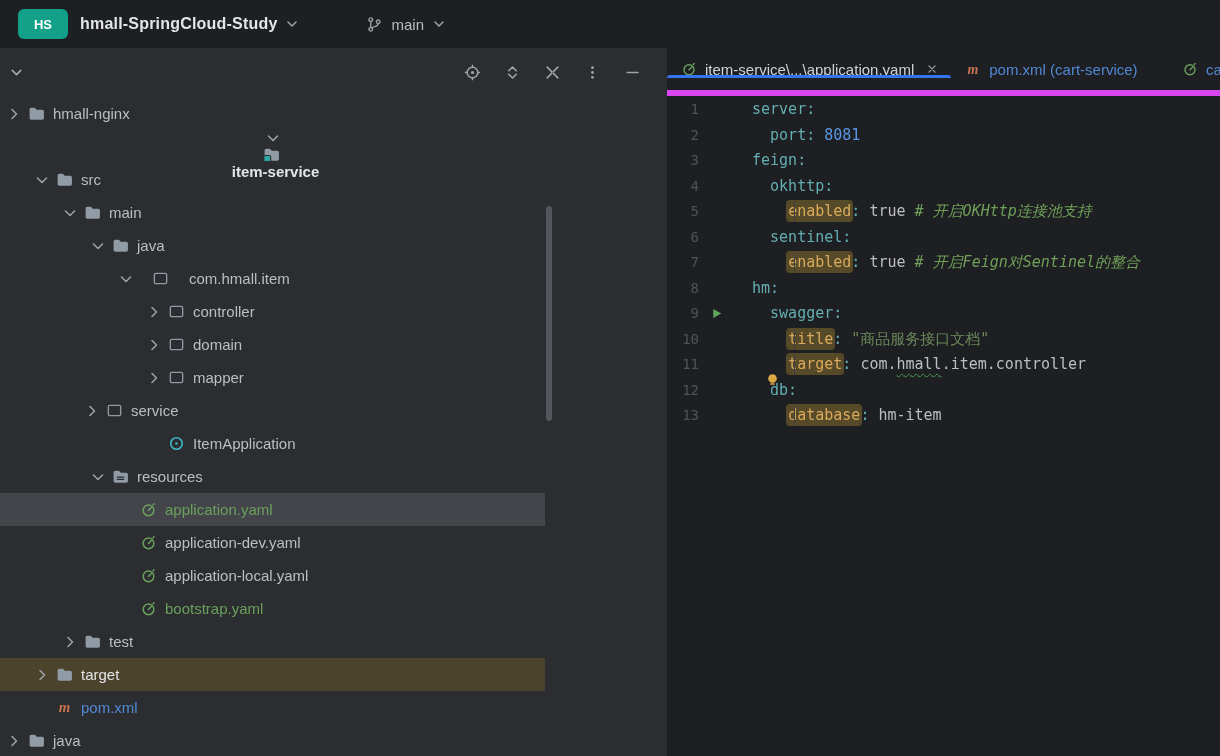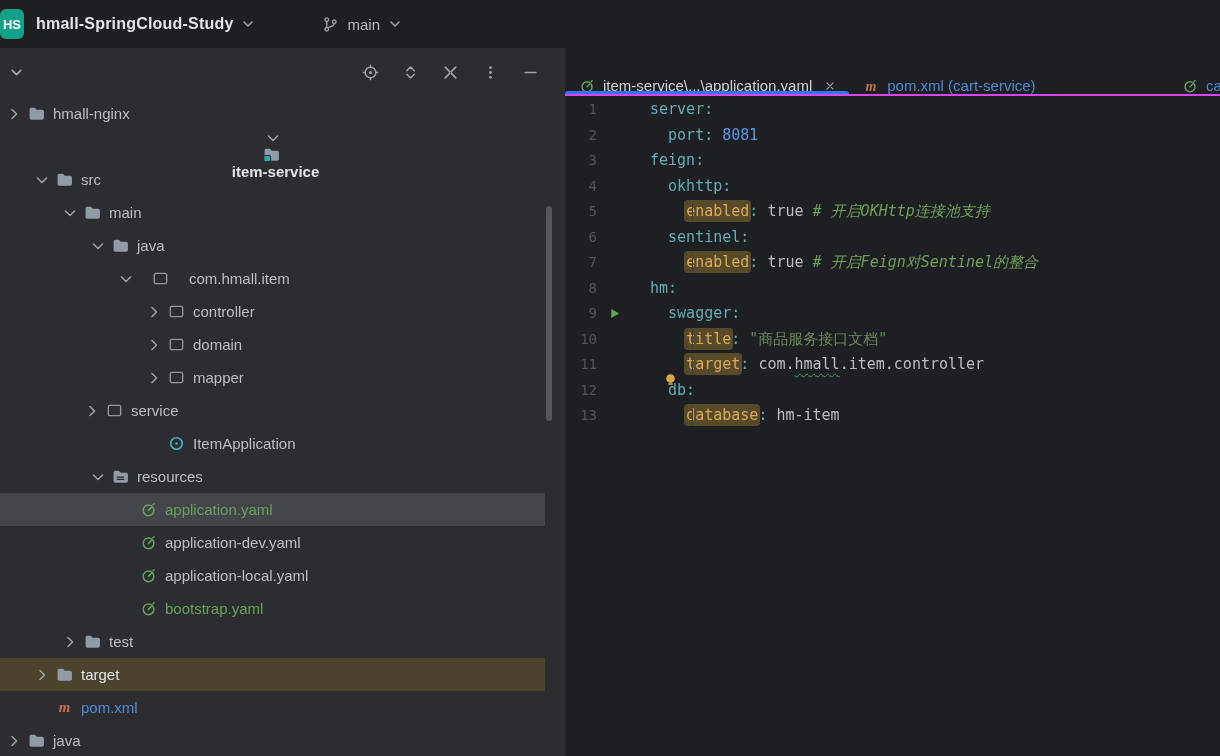--- a/index.html
+++ b/index.html
@@ -11,30 +11,30 @@
     --run-green:#5FA65A; --bulb:#D9A843; --maven:#C77350; --guide:#3B3E43;
     --scrollbar:#53565C; --folder:#909BA5; --class-icon:#3FB3C1; --module-accent:#2BA8A0;
   }
   *{box-sizing:border-box;margin:0;padding:0}
   body{background:#000;font-family:"Liberation Sans",sans-serif}
   .app{width:1220px;height:756px;overflow:hidden;background:var(--editor-bg);position:relative}
   svg{display:block;width:100%;height:100%}
 
   
   .titlebar{height:48px;background:var(--titlebar-bg);display:flex;align-items:center}
-  .logo{width:24px;height:30px;border-radius:6px;background:var(--logo-bg);color:#fff;
-        font-weight:700;font-size:13px;display:flex;align-items:center;justify-content:center;}
+  .logo{width:50px;height:30px;border-radius:6px;background:var(--logo-bg);color:#fff;
+        font-weight:700;font-size:13px;display:flex;align-items:center;justify-content:center;margin-left:18px}
   .proj{margin-left:12px;color:var(--text-bright);font-size:16px;font-weight:600;letter-spacing:.2px}
   .smallchev{width:16px;height:16px;color:#9DA0A6;margin-left:7px}
   .branch{display:flex;align-items:center;margin-left:66px;color:#B8BCC3;font-size:15px;cursor:pointer}
   .bicon{width:17px;height:17px;margin-right:8px;color:#9DA0A6}
 
   
   .main{display:flex;height:708px}
-  .left{width:565px;background:var(--panel-bg);flex:none;position:relative}
+  .left{width:667px;background:var(--panel-bg);flex:none;position:relative}
   .ptoolbar{height:49px;display:flex;align-items:center}
   .tbtn{width:17px;height:17px;color:var(--icon);cursor:pointer;flex:none}
   .tool-left{margin-left:8px}
   .tool-group{display:flex;gap:23px;margin-left:auto;margin-right:26px}
 
   .tree{height:659px;overflow:hidden;position:relative}
   .trow{height:33px;display:flex;align-items:center;width:545px;cursor:pointer}
   .trow.selected{background:var(--selection-bg)}
   .trow.hl-row{background:var(--target-row-bg)}
   .chev{width:16px;height:16px;margin-right:6px;color:#9DA0A6;flex:none}
@@ -43,21 +43,21 @@
   .ticon[data-icon="package"]{color:#9098A1}
   .ticon[data-icon="yaml"]{color:var(--green-file)}
   .ticon[data-icon="class"]{color:var(--class-icon)}
   .ticon[data-icon="maven"]{color:var(--maven)}
   .tlbl{font-size:15px;color:var(--text);white-space:nowrap}
   .tlbl.bold{font-weight:700;color:var(--text-bright)}
   .tree-scroll{position:absolute;left:546px;top:158px;width:6px;height:215px;border-radius:3px;background:var(--scrollbar)}
 
   
   .editor{flex:1;min-width:0;background:var(--editor-bg);display:flex;flex-direction:column}
-  .tabs{height:48px;display:flex;align-items:flex-end;overflow:hidden;border-bottom:2px solid #d946ef}
+  .tabs{height:48px;display:flex;align-items:center;overflow:hidden;border-bottom:6px solid #d946ef}
   .tab{display:flex;align-items:center;padding:0 12px 0 14px;position:relative;cursor:pointer;white-space:nowrap}
   .tab.active::after{content:"";position:absolute;left:0;right:0;bottom:0;height:3px;background:var(--accent);border-radius:3px 3px 0 0}
   .tab.truncated{margin-left:auto;width:52px;overflow:hidden;padding-right:0}
   .tico{width:16px;height:16px;flex:none}
   .tico[data-icon="yaml"]{color:var(--green-file)}
   .tico[data-icon="maven"]{color:var(--maven)}
   .tlabel{font-size:15px;color:#CFD2D8;margin-left:8px}
   .tlabel.blue{color:var(--blue-file)}
   .tclose{width:14px;height:14px;margin-left:11px;color:#9DA0A6;cursor:pointer}
 

